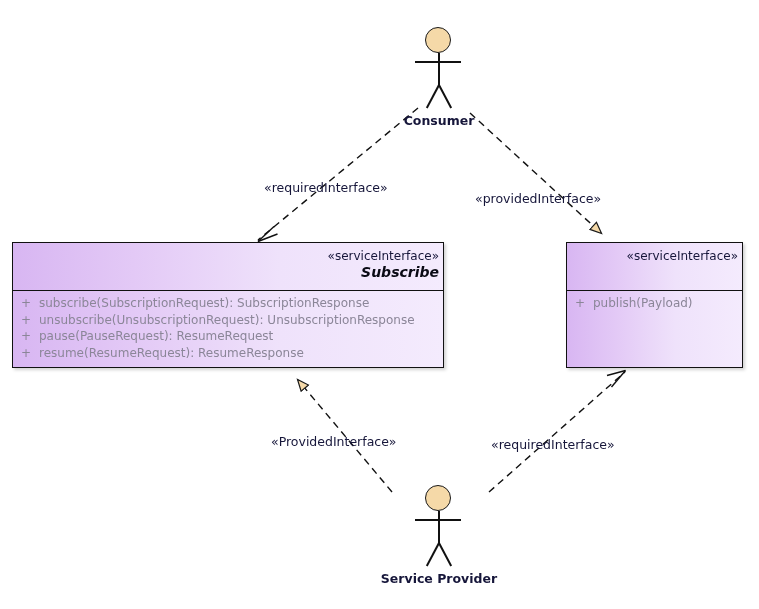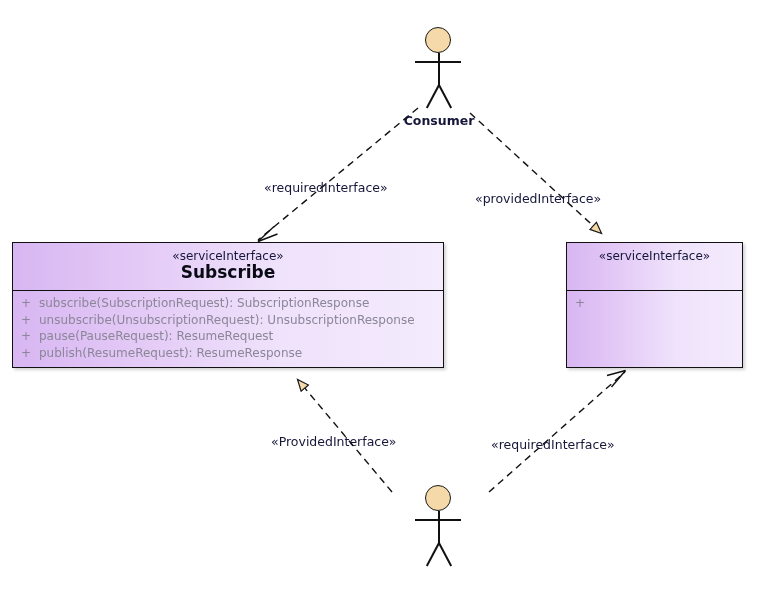--- a/index.html
+++ b/index.html
@@ -88,34 +88,35 @@
   
   .uml-class {
     position: absolute;
     border: 1.4px solid #111111;
     box-sizing: border-box;
     background: linear-gradient(to right, #d8b6f2 0%, #e3c9f6 28%, #efe2fb 62%, #f4ebfd 100%);
     box-shadow: 2px 2px 3px rgba(0,0,0,0.18);
   }
   .uml-header {
     padding: 6px 4px 6px 4px;
-    text-align: center;
+    text-align: right;
     border-bottom: 1.4px solid #111111;
     box-sizing: border-box;
   }
   .uml-stereotype {
     font-size: 12px;
     color: #16163a;
     line-height: 15px;
   }
   .uml-name {
-    font-size: 17px;
+    font-size: 14px;
     font-weight: bold;
     color: #0a0a14;
     line-height: 16px;
+    font-style: italic;
   }
   .uml-ops {
     padding: 4px 0 4px 0;
     box-sizing: border-box;
   }
   .uml-op {
     display: flex;
     align-items: baseline;
     font-size: 12px;
     line-height: 16.5px;
@@ -187,20 +188,21 @@
   </div>
 
   <div class="actor" style="left:394px; top:485px;">
     <div class="actor-figure">
       <div class="actor-head"></div>
       <div class="actor-body"></div>
       <div class="actor-arms"></div>
       <div class="actor-leg left"></div>
       <div class="actor-leg right"></div>
     </div>
+    <div class="actor-label" style="top:86px;">Service Provider</div>
   </div>
 
   <div class="uml-class" style="left:12px; top:242px; width:432px; height:126px;">
     <div class="uml-header" style="height:48px;">
       <div class="uml-stereotype">«serviceInterface»</div>
       <div class="uml-name">Subscribe</div>
     </div>
     <div class="uml-ops">
       <div class="uml-op">
         <span class="uml-op-vis">+</span>
@@ -209,32 +211,33 @@
       <div class="uml-op">
         <span class="uml-op-vis">+</span>
         <span class="uml-op-sig">unsubscribe(UnsubscriptionRequest): UnsubscriptionResponse</span>
       </div>
       <div class="uml-op">
         <span class="uml-op-vis">+</span>
         <span class="uml-op-sig">pause(PauseRequest): ResumeRequest</span>
       </div>
       <div class="uml-op">
         <span class="uml-op-vis">+</span>
-        <span class="uml-op-sig">publish(ResumeRequest): ResumeResponse</span>
+        <span class="uml-op-sig">resume(ResumeRequest): ResumeResponse</span>
       </div>
     </div>
   </div>
 
   <div class="uml-class" style="left:566px; top:242px; width:177px; height:126px;">
     <div class="uml-header" style="height:48px;">
       <div class="uml-stereotype">«serviceInterface»</div>
     </div>
     <div class="uml-ops">
       <div class="uml-op">
         <span class="uml-op-vis">+</span>
+        <span class="uml-op-sig">publish(Payload)</span>
       </div>
     </div>
   </div>
 
   <div class="edge-label" style="left:264px; top:180px;">«requiredInterface»</div>
 
   <div class="edge-label" style="left:475px; top:191px;">«providedInterface»</div>
 
   <div class="edge-label" style="left:271px; top:434px;">«ProvidedInterface»</div>
 

